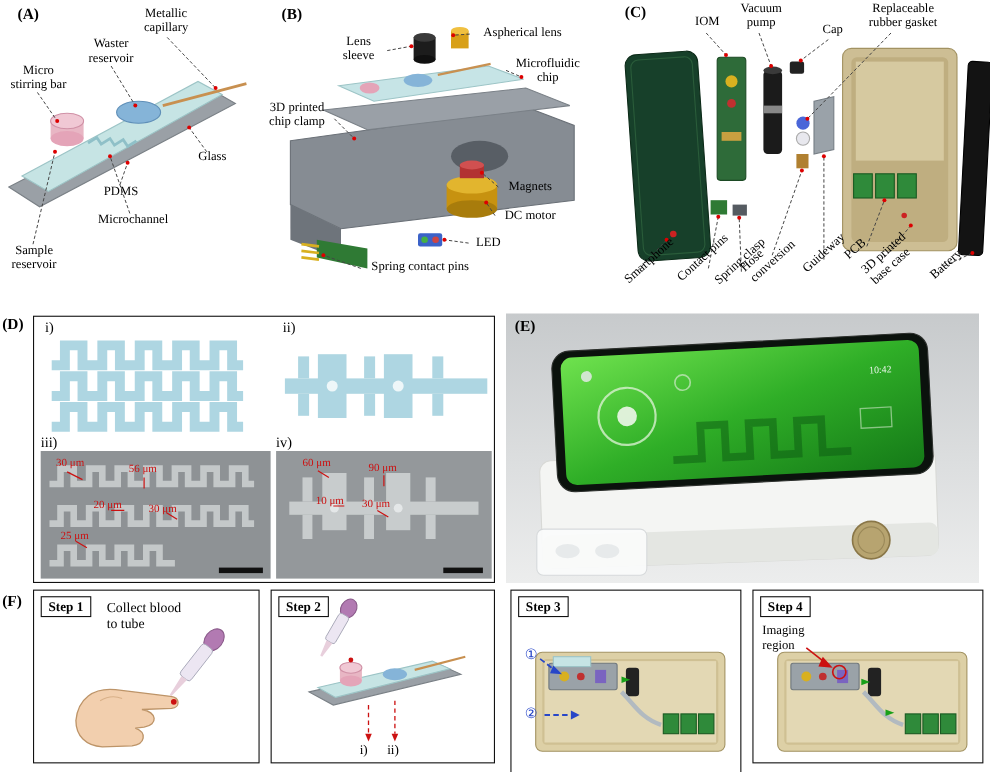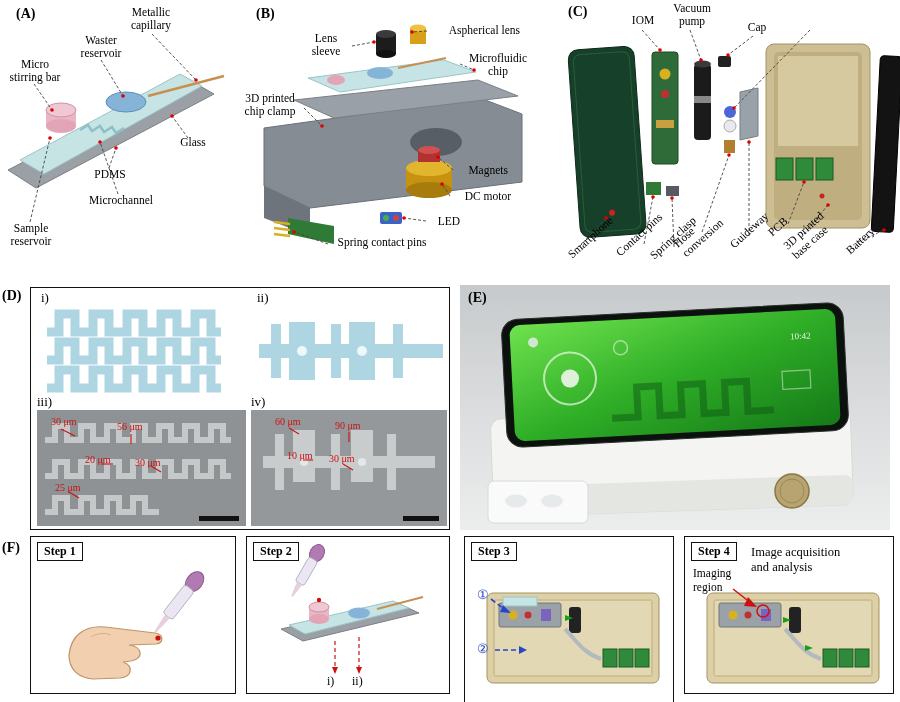--- a/index.html
+++ b/index.html
@@ -3,21 +3,21 @@
 <meta charset="utf-8">
 <style>
   * { margin:0; padding:0; box-sizing:border-box; }
   html,body { background:#fff; }
   body { width:900px; height:702px; font-family:"Liberation Serif","DejaVu Serif",serif; color:#000; }
   #fig { position:relative; width:900px; height:702px; background:#fff; overflow:hidden; }
   .panel { position:absolute; }
   .panel svg { position:absolute; left:0; top:0; }
   .tag { position:absolute; font-weight:bold; font-size:14px; z-index:5; }
   .lbl { position:absolute; font-size:11.5px; line-height:1.12; text-align:center; white-space:pre-line; z-index:4; }
-  .lbl.la { text-align:right; }
+  .lbl.la { text-align:center; }
   .rot { position:absolute; font-size:11.5px; line-height:1.1; white-space:pre-line; transform:rotate(-42deg); transform-origin:left bottom; z-index:4; }
   .sub { position:absolute; font-size:13px; z-index:4; }
   .meas { position:absolute; font-size:10px; color:#cc1111; white-space:nowrap; z-index:4; }
   .dbox { position:absolute; border:1.3px solid #111; background:#fff; }
   .fbox { position:absolute; border:1.3px solid #111; background:#fff; }
   .stephdr { position:absolute; left:6px; top:5px; border:1.2px solid #111; padding:1px 6px; font-weight:bold; font-size:12px; background:#fff; z-index:5; }
   .steptxt { position:absolute; font-size:12.5px; line-height:1.18; white-space:pre-line; z-index:4; }
   .marker { position:absolute; font-size:13px; color:#2746c8; z-index:5; }
   .photoE { background:linear-gradient(180deg,#c7cacc 0%,#dcdedf 55%,#eceded 100%); }
   .clock { position:absolute; font-size:9px; color:#e8f6e8; transform:rotate(-3deg); z-index:5; }
@@ -192,20 +192,22 @@
           <circle cx="244" cy="182" r="1.8"></circle>
           <circle cx="268" cy="205" r="1.8"></circle>
           <circle cx="324" cy="230" r="1.8"></circle>
       </g>
     </svg>
     <div class="tag" style="left:8px;top:4px">(C)</div>
     <div class="lbl" style="left:66px;top:14px;width:34px">IOM</div>
     <div class="lbl" style="left:104px;top:2px;width:56px">Vacuum
 pump</div>
     <div class="lbl" style="left:182px;top:21px;width:30px">Cap</div>
+    <div class="lbl" style="left:210px;top:2px;width:102px">Replaceable
+rubber gasket</div>
     <div class="rot" style="left:14px;top:248px">Smartphone</div>
     <div class="rot" style="left:62px;top:246px">Contact pins</div>
     <div class="rot" style="left:96px;top:249px">Spring clasp</div>
     <div class="rot" style="left:128px;top:234px">Hose
 conversion</div>
     <div class="rot" style="left:176px;top:238px">Guideway</div>
     <div class="rot" style="left:214px;top:226px">PCB</div>
     <div class="rot" style="left:238px;top:236px">3D printed
 base case</div>
     <div class="rot" style="left:292px;top:244px">Battery</div>
@@ -330,20 +332,22 @@
       <g transform="rotate(38 150 62)">
         <ellipse cx="150" cy="40" rx="8" ry="11" fill="#b27ab2" stroke="#8a5a8a"></ellipse>
         <rect x="144" y="48" width="12" height="36" rx="3" fill="#ece6f2" stroke="#a8a8b8" stroke-width="0.8"></rect>
         <polygon points="147,84 153,84 151,104 149,104" fill="#e8cfdc"></polygon>
       </g>
       <path d="M38,118 C40,98 54,88 74,90 L124,96 C133,97 133,106 125,107 L98,108 C112,110 113,122 100,124 L92,125 C103,129 101,140 89,141 L62,142 C47,141 38,132 38,118 Z" fill="#f2cfae" stroke="#bd9468" stroke-width="1.2"></path>
       <path d="M60,100 q10,-6 20,-2" stroke="#d8b088" fill="none"></path>
       <circle cx="127" cy="101" r="2.6" fill="#cc1111"></circle>
     </svg>
     <div class="stephdr">Step 1</div>
+    <div class="steptxt" style="left:66px;top:8px;width:132px">Collect blood
+to tube</div>
   </div>
 
   <div class="panel fbox" style="left:246px;top:536px;width:204px;height:158px">
     <svg width="202" height="156" viewBox="0 0 202 156">
       <polygon points="34,92 150,66 172,76 56,104" fill="#9aa0a6" stroke="#7a8086"></polygon>
       <polygon points="42,88 146,64 162,71 58,97" fill="#c6e4e4" stroke="#9cc4c6"></polygon>
       <rect x="62" y="70" width="20" height="12" fill="#e8b6c4"></rect>
       <ellipse cx="72" cy="82" rx="10" ry="5" fill="#e4a4b8"></ellipse>
       <ellipse cx="72" cy="70" rx="10" ry="5" fill="#f0c8d4" stroke="#d091a6"></ellipse>
       <ellipse cx="112" cy="76" rx="11" ry="5.5" fill="#85b4d8"></ellipse>
@@ -408,19 +412,17 @@
       <rect x="138" y="112" width="14" height="18" fill="#2f8a3a" stroke="#1a5a22"></rect>
       <rect x="154" y="112" width="14" height="18" fill="#2f8a3a" stroke="#1a5a22"></rect>
       <rect x="170" y="112" width="14" height="18" fill="#2f8a3a" stroke="#1a5a22"></rect>
       <polygon points="98,80 106,83 98,86" fill="#18a018"></polygon>
       <polygon points="120,108 128,111 120,114" fill="#18a018"></polygon>
       <circle cx="78" cy="74" r="6" fill="none" stroke="#cc1111" stroke-width="1.5"></circle>
       <line x1="48" y1="52" x2="66" y2="66" stroke="#cc1111" stroke-width="1.5"></line>
       <polygon points="63,60 72,70 59,69" fill="#cc1111"></polygon>
     </svg>
     <div class="stephdr">Step 4</div>
-    <div class="steptxt" style="left:66px;top:8px;width:140px">Image acquisition
-and analysis</div>
     <div class="steptxt" style="left:8px;top:30px;font-size:11.5px">Imaging
 region</div>
   </div>
 
 </div>
 
 </body></html>

